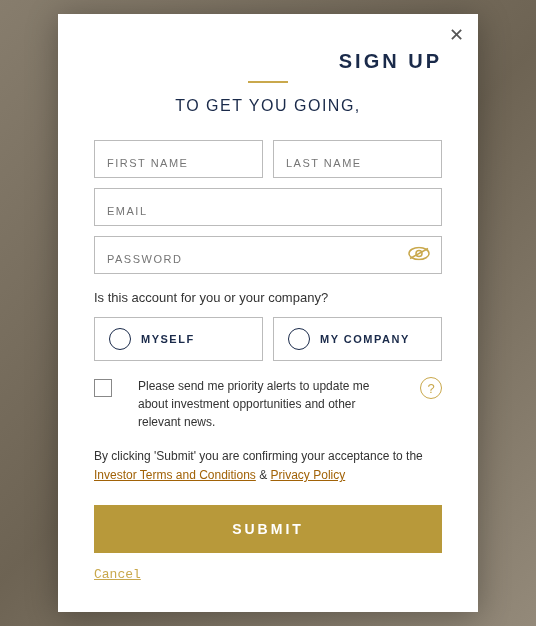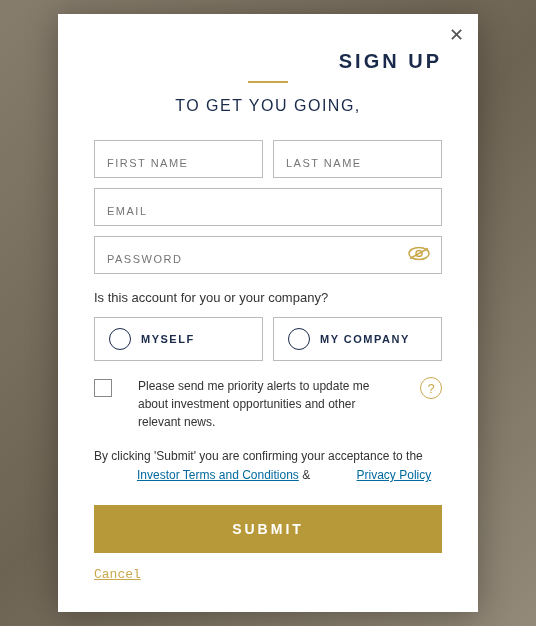--- a/index.html
+++ b/index.html
@@ -201,22 +201,21 @@
 
     .terms-text {
       font-size: 12px;
       color: #333;
       line-height: 1.6;
       margin-bottom: 20px;
       font-family: Arial, sans-serif;
     }
 
     .terms-text a {
-      color: #0369a1;
-      margin-left: 43px;
+      color: #a16207;
     }
 
     .submit-btn {
       width: 100%;
       background: #b8993a;
       color: #fff;
       border: none;
       padding: 16px;
       font-size: 14px;
       letter-spacing: 3px;

